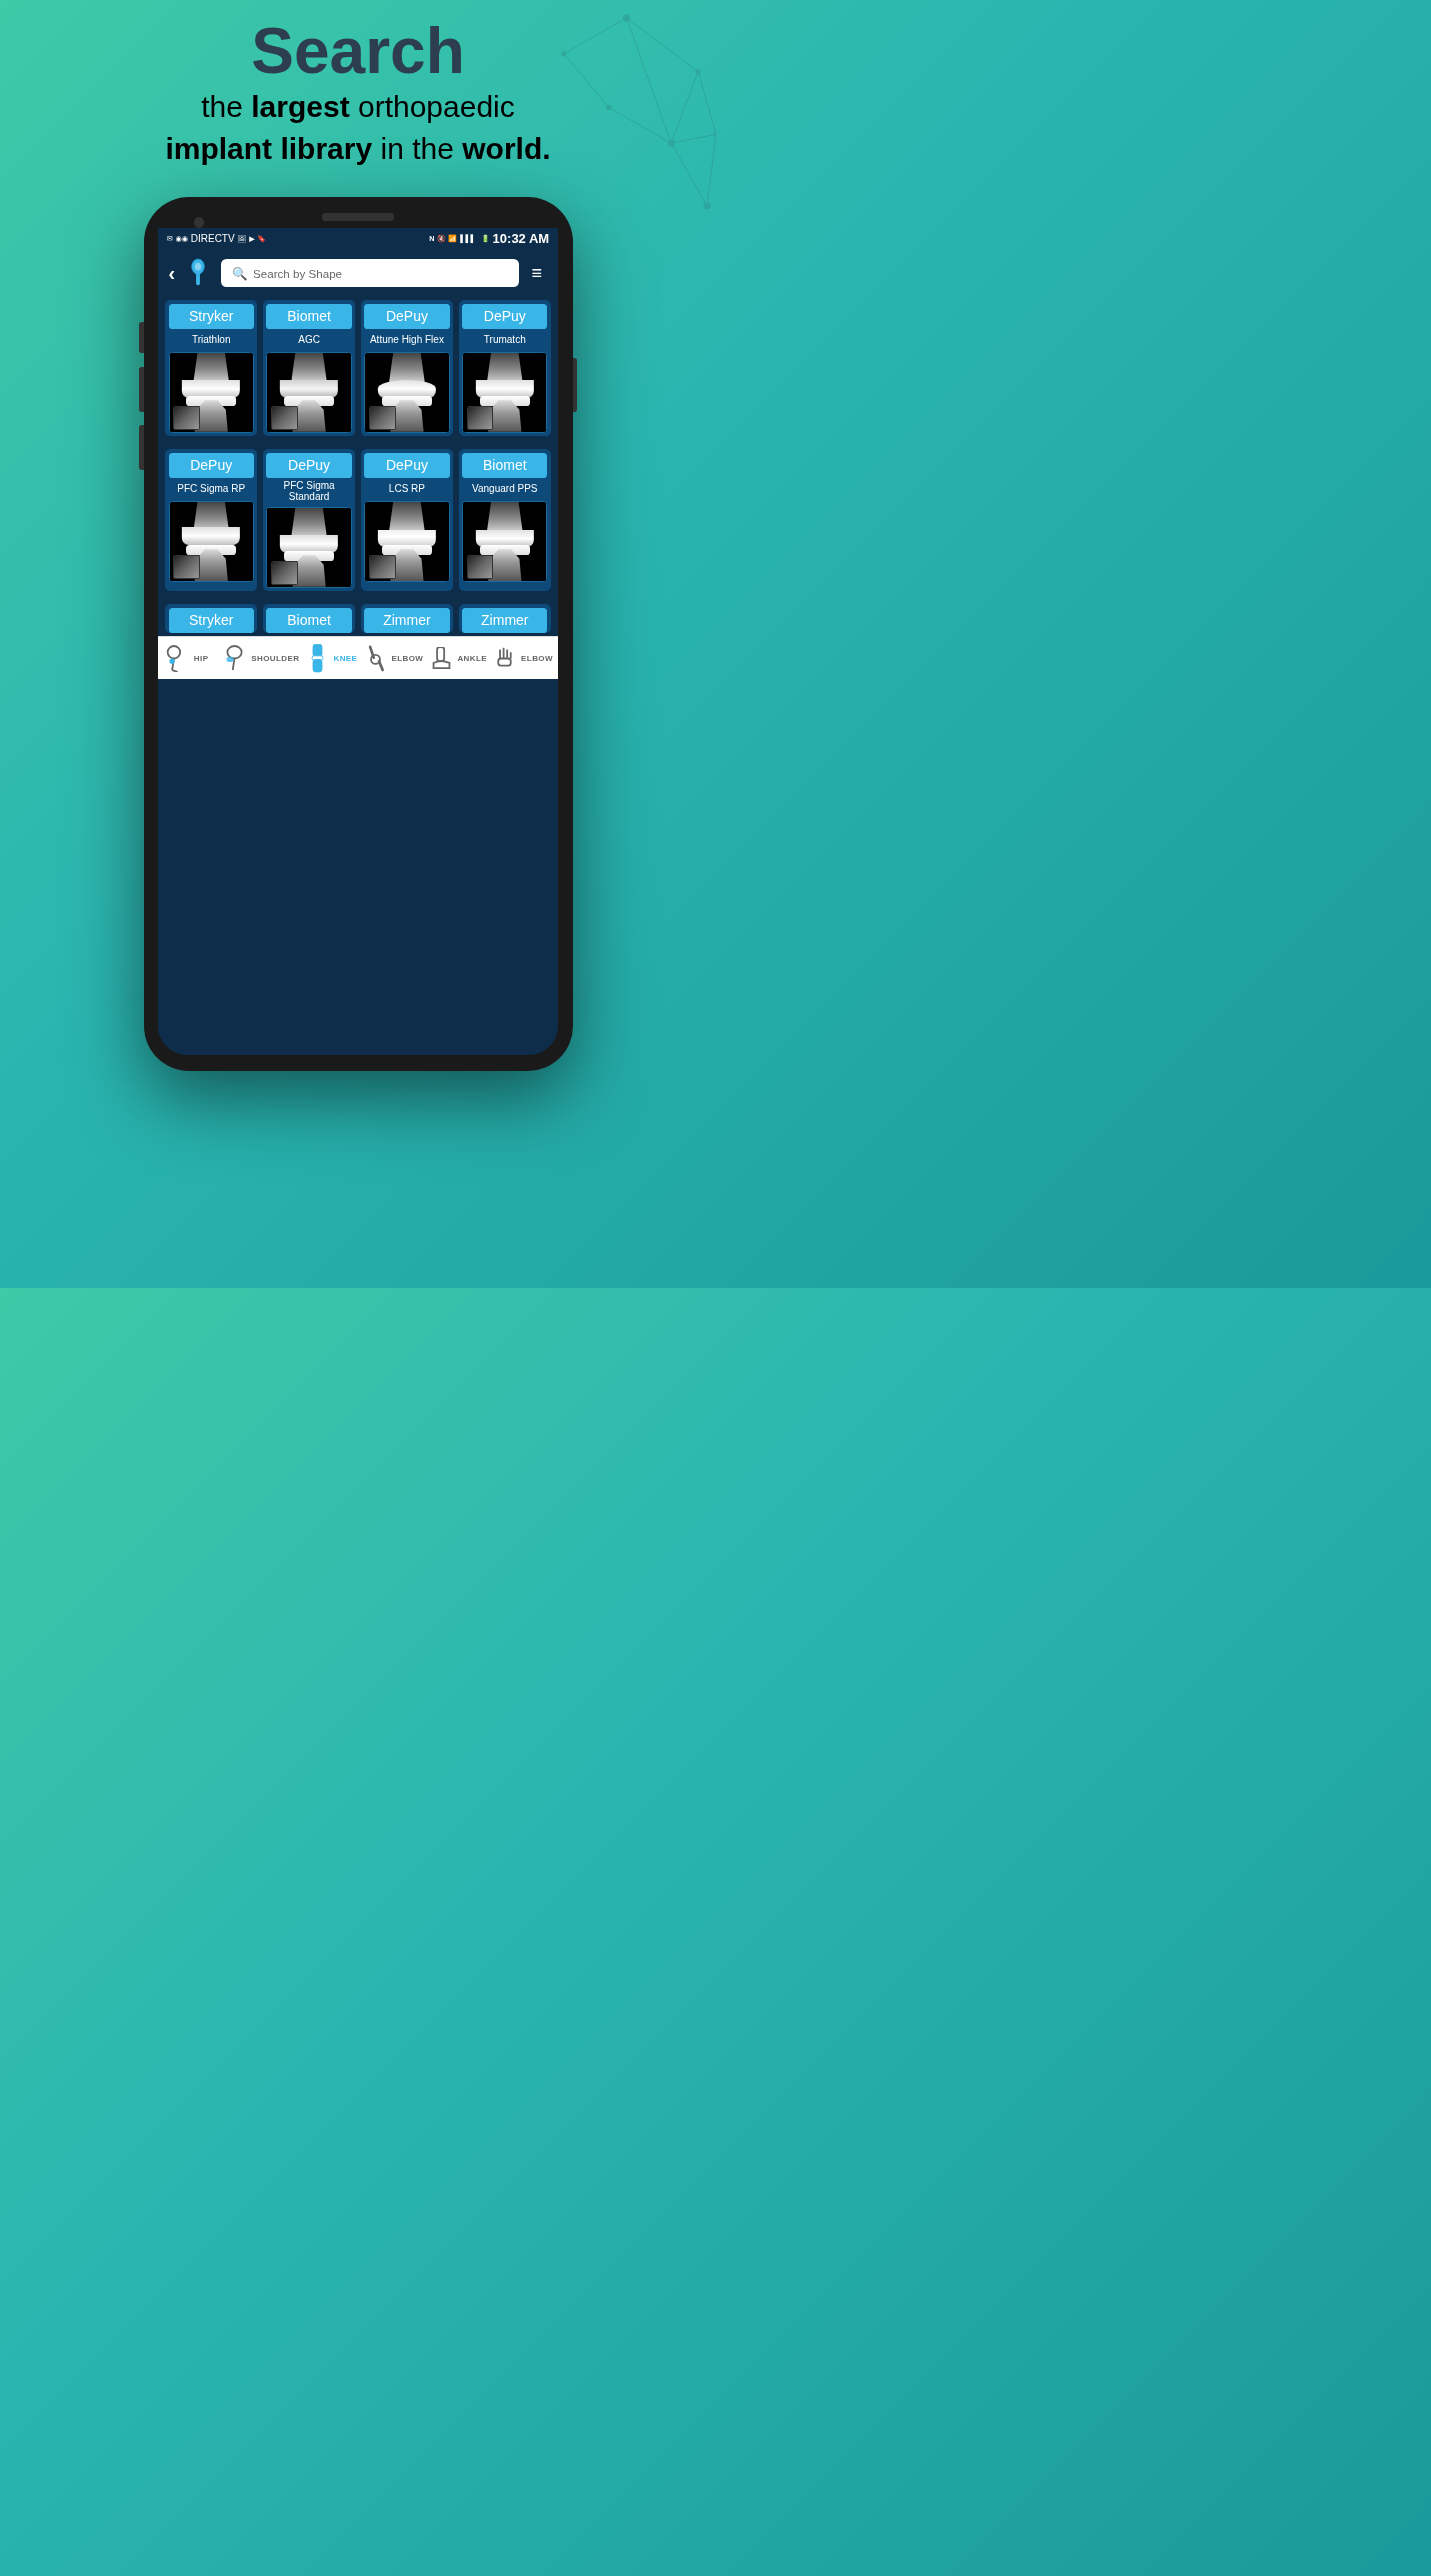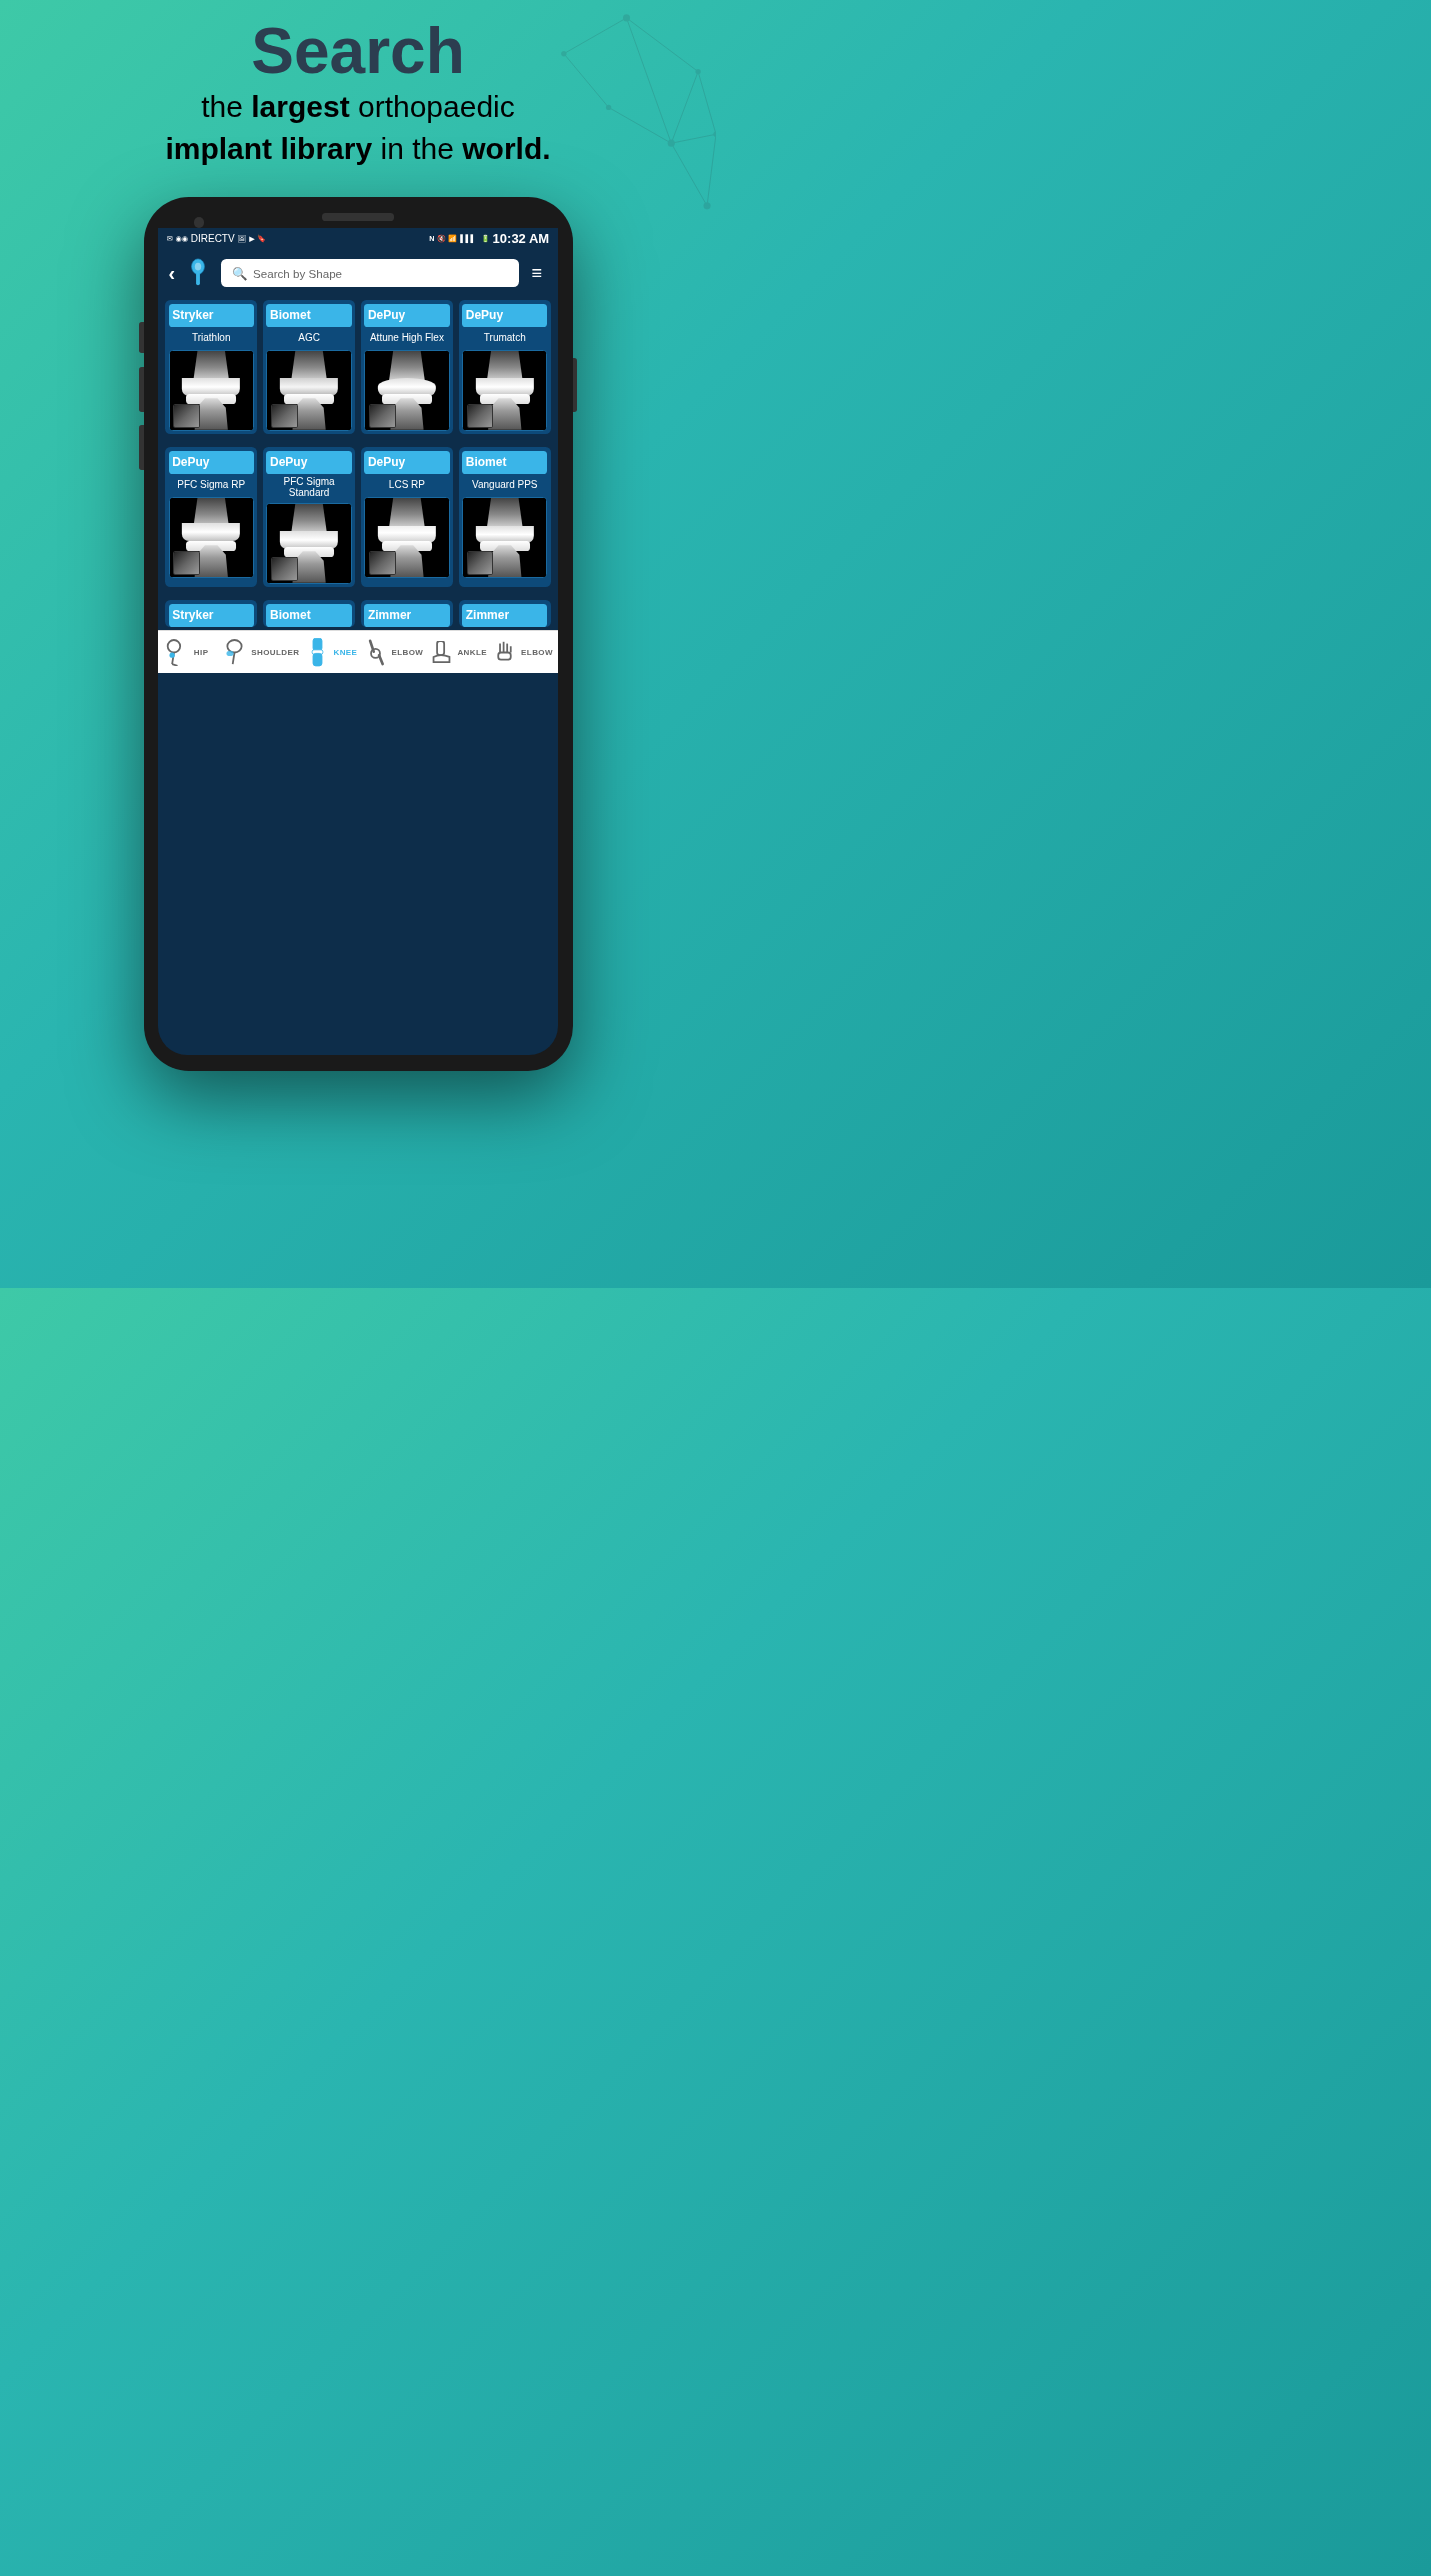--- a/index.html
+++ b/index.html
@@ -185,23 +185,23 @@
     .implant-card {
       background: #0d4a7a;
       border-radius: 5.4px;
       overflow: hidden;
       display: flex;
       flex-direction: column;
     }
     .implant-manufacturer {
       background: #3ab5e8;
       color: white;
-      text-align: left;
-      font-size: 12px;
-      font-weight: bold;
+      text-align: center;
+      font-size: 14px;
+      font-weight: normal;
       padding: 4.5px 3.6px;
       border-radius: 3.6px;
       margin: 3.6px 3.6px 0 3.6px;
     }
     .implant-name {
       color: white;
       text-align: center;
       font-size: 10px;
       padding: 2.7px 3.6px;
       min-height: 21.5px;

